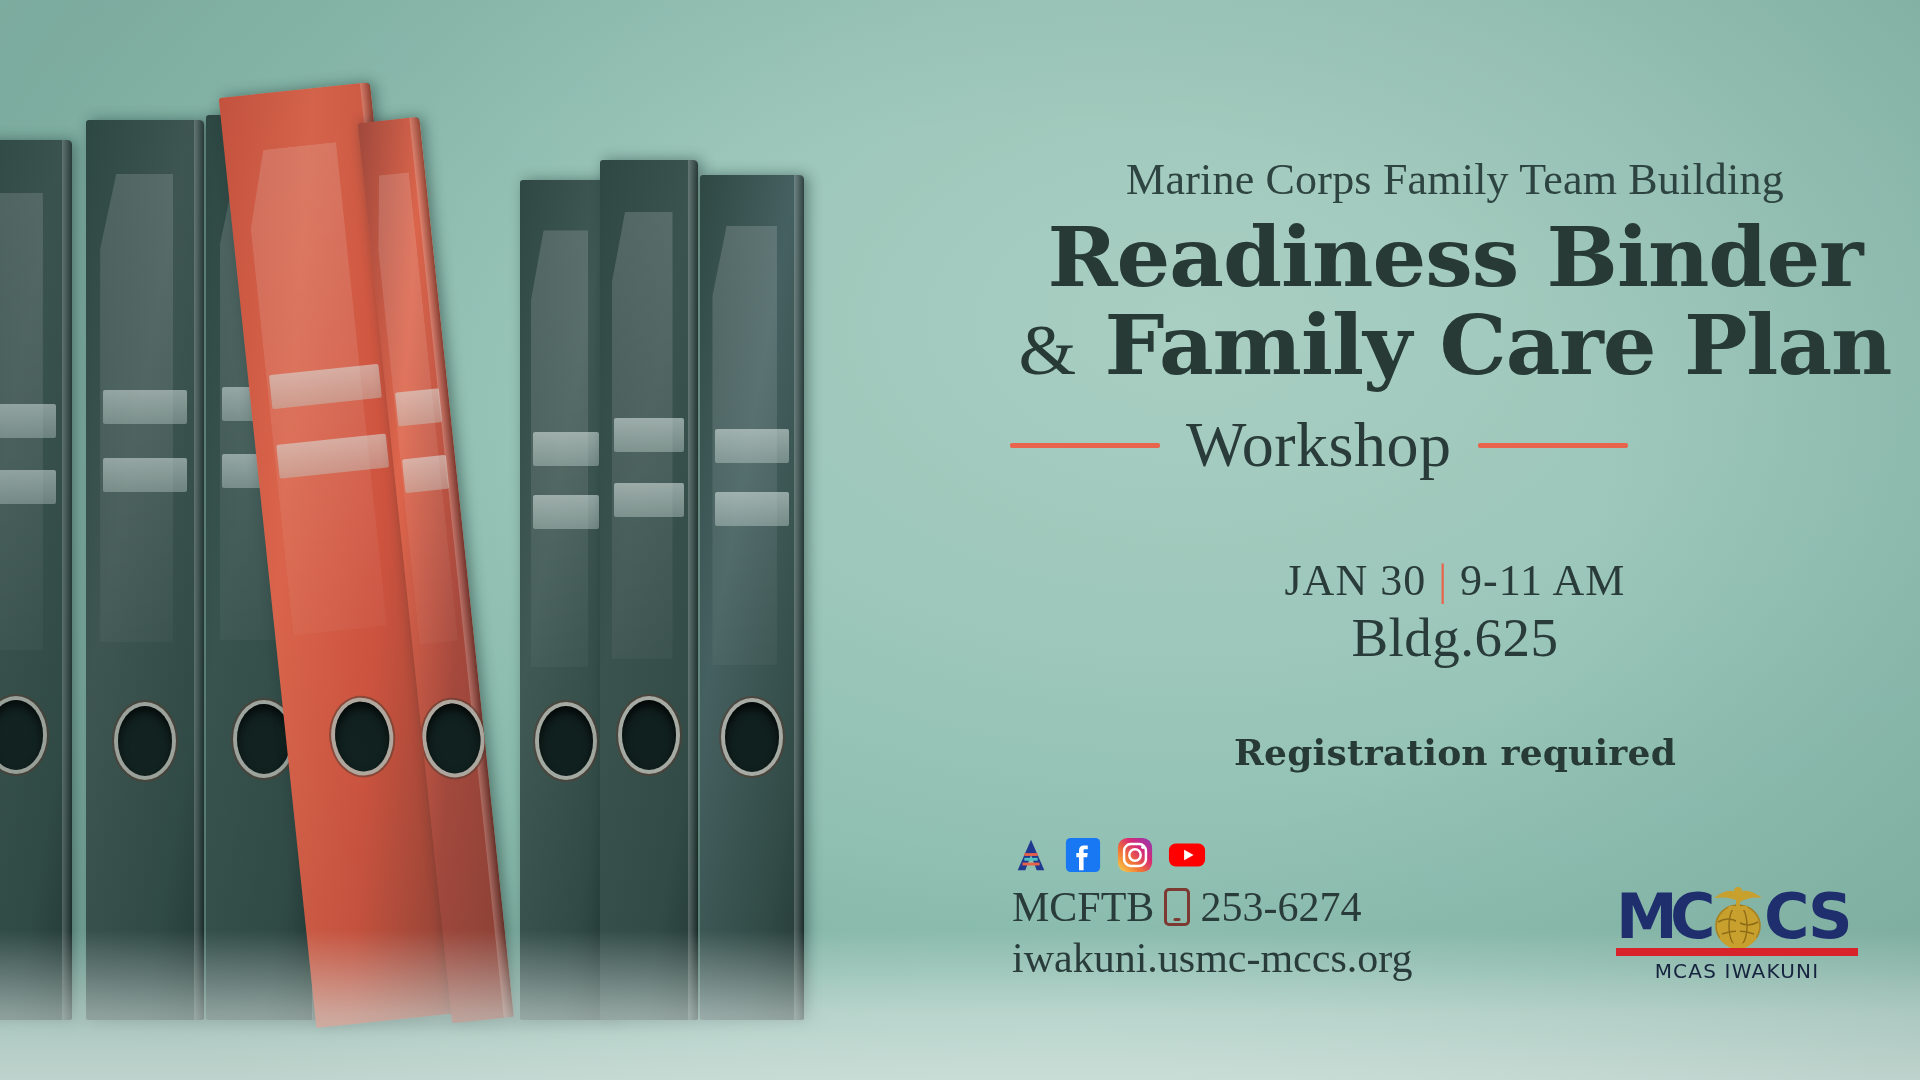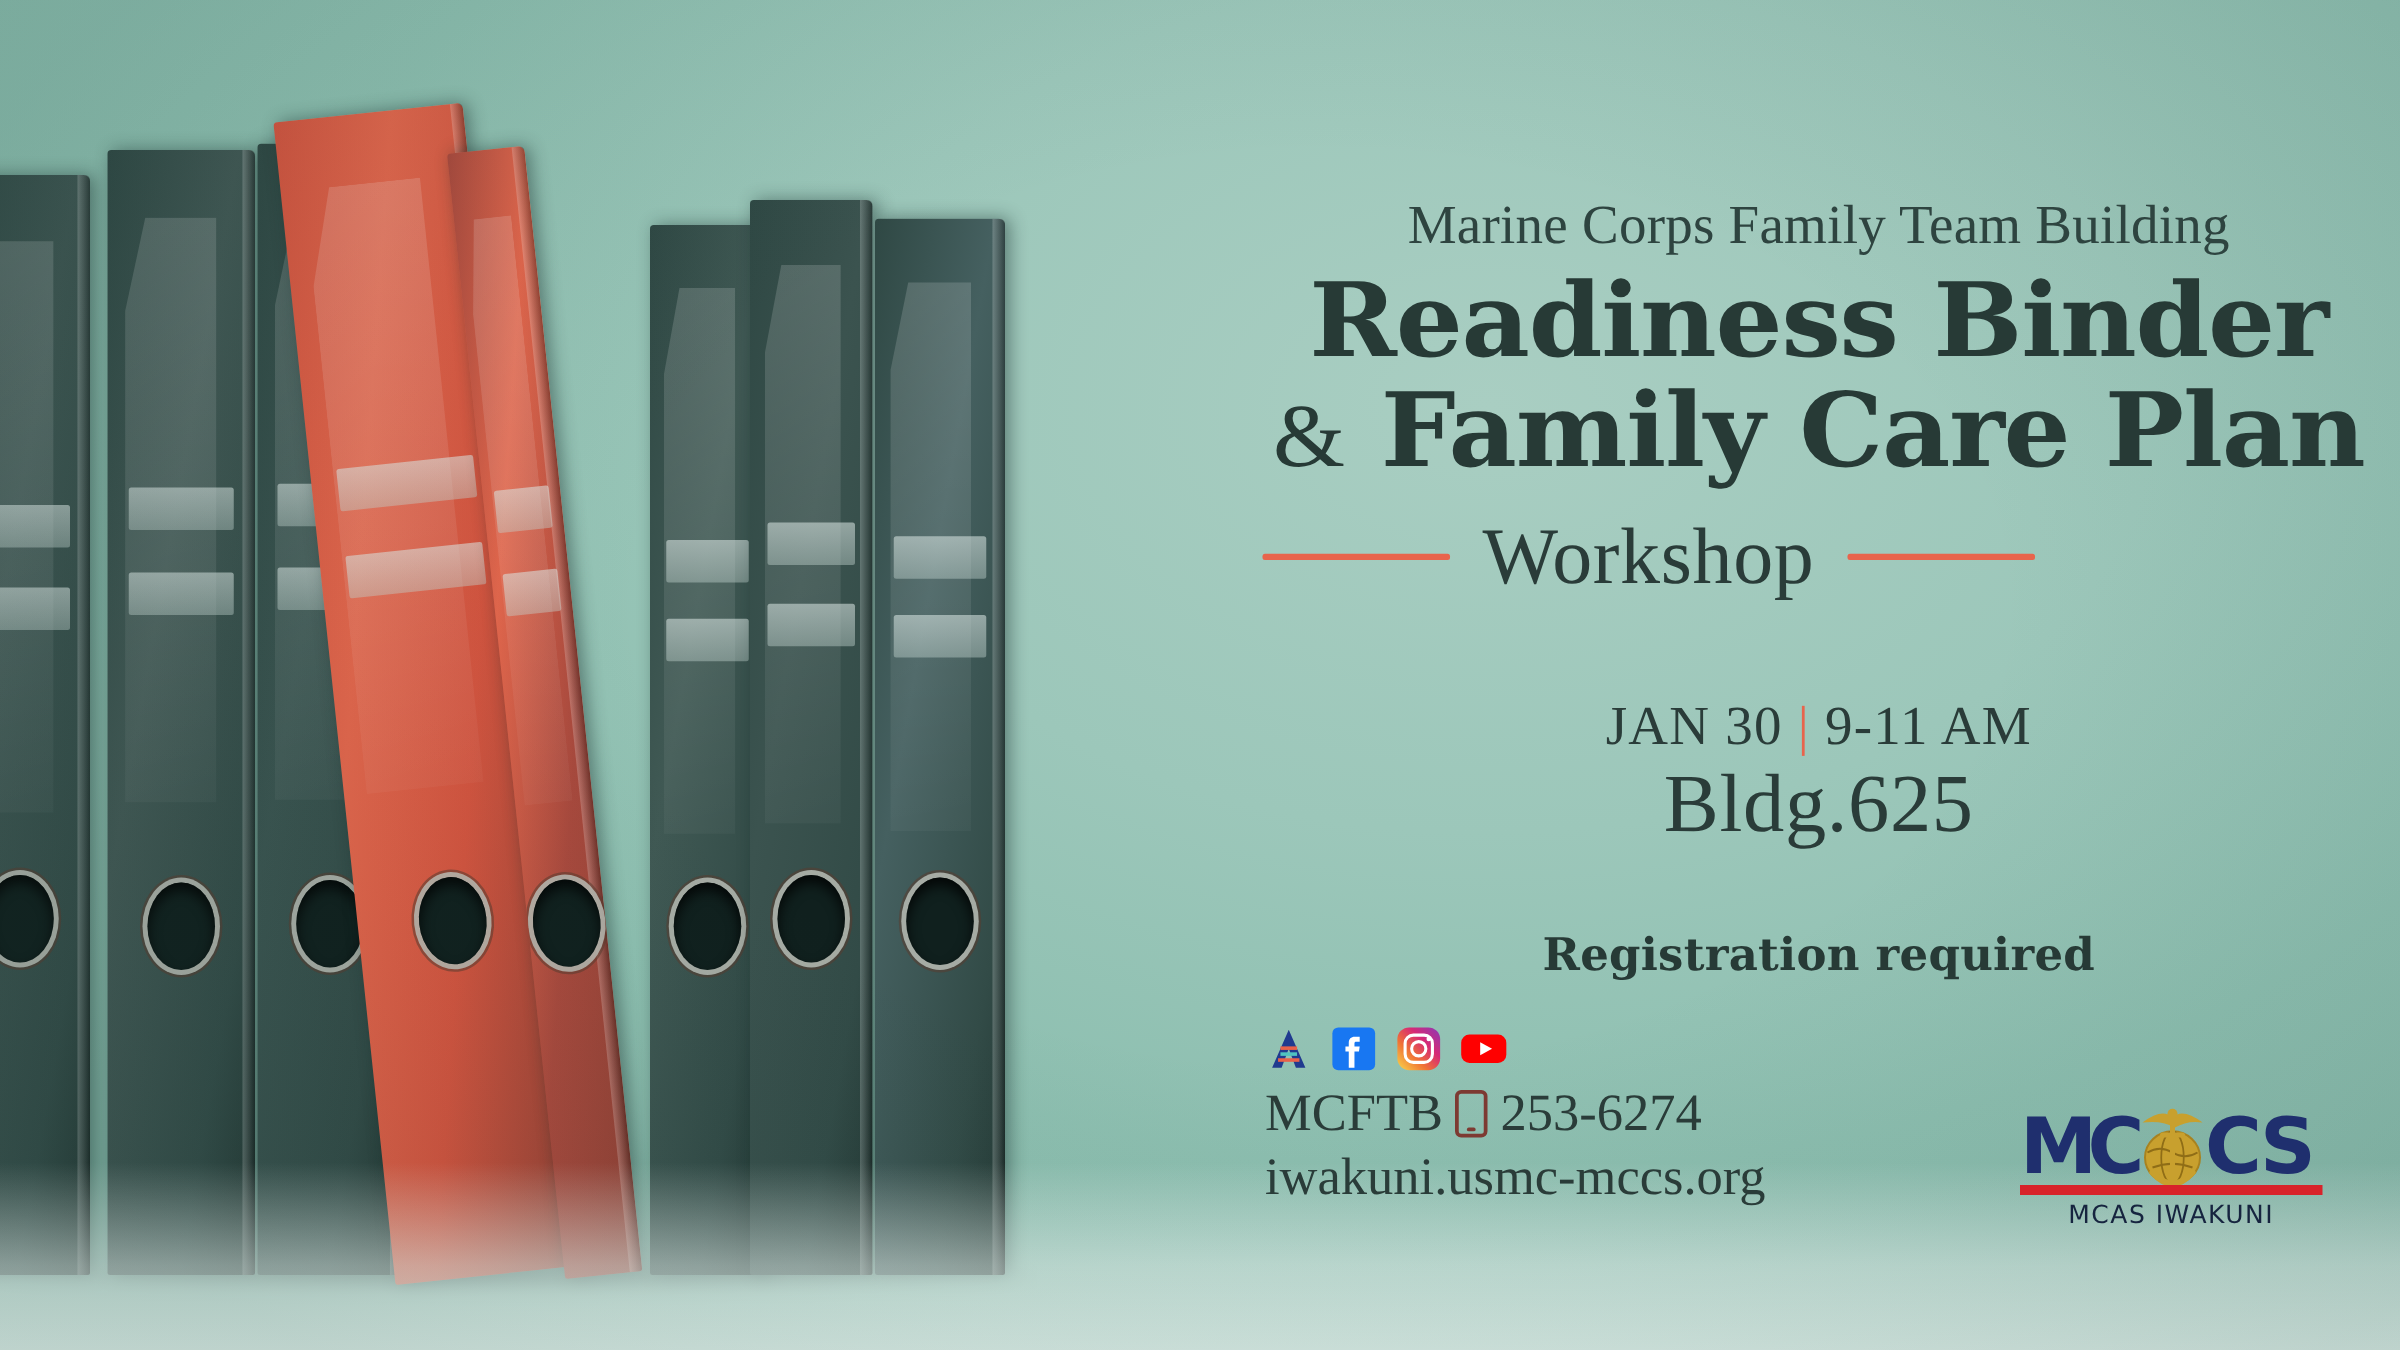--- a/index.html
+++ b/index.html
@@ -87,31 +87,31 @@
   .workshop{
     font-family:"Liberation Serif",serif;font-weight:400;
     font-size:64px;line-height:1;color:#2a3c39;letter-spacing:.5px;
   }
   .when{
     font-family:"Liberation Serif",serif;font-weight:400;
     font-size:44px;line-height:1.16;color:#2a3c39;margin-top:78px;letter-spacing:1px;
   }
   .pipe{color:#e8644c;font-weight:400;padding:0 12px;}
   .place{
-    font-family:"Liberation Serif",serif;font-size:66px;line-height:1.1;
+    font-family:"Liberation Serif",serif;font-size:55px;line-height:1.1;
     color:#2a3c39;margin-top:2px;letter-spacing:.5px;
   }
   .reg{
     font-family:"DejaVu Serif",serif;font-weight:700;
     font-size:36px;color:#273a36;margin-top:62px;letter-spacing:.2px;
   }
 
   
   .footer{
-    position:absolute;left:1012px;bottom:112px;width:560px;text-align:left;color:#2a3c39;
+    position:absolute;left:1012px;bottom:96px;width:560px;text-align:left;color:#2a3c39;
   }
   .socials{display:flex;align-items:center;gap:14px;margin-bottom:8px;}
   .sic{width:38px;height:38px;display:block;}
   .contact{
     font-family:"Liberation Serif",serif;font-size:42px;line-height:1.22;color:#2a3c39;
     display:flex;align-items:center;gap:10px;
   }
   .phoneglyph{
     display:inline-block;width:20px;height:32px;border:3px solid #7d3a32;border-radius:5px;
     position:relative;vertical-align:-5px;

